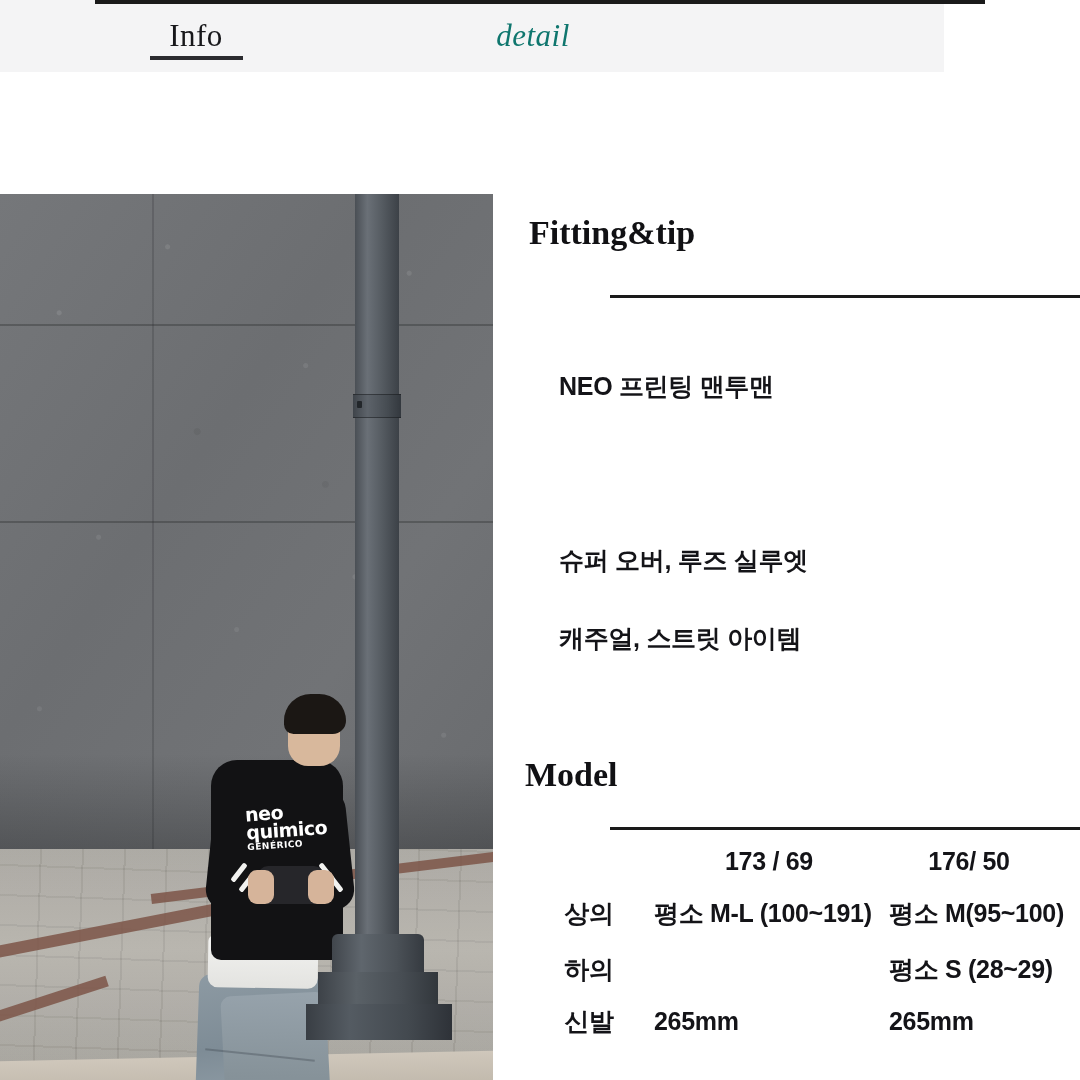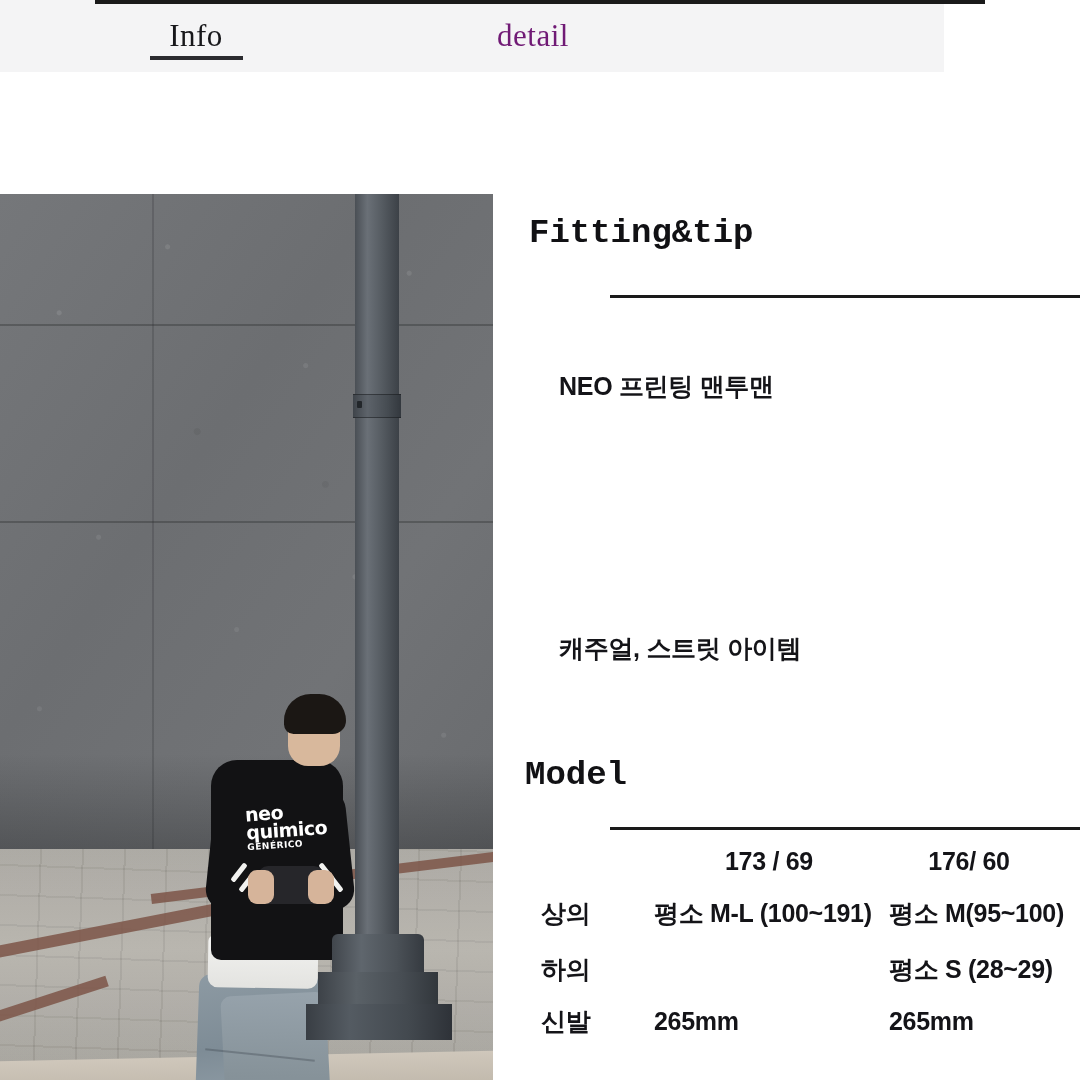--- a/index.html
+++ b/index.html
@@ -35,21 +35,21 @@
     top: 14px;
     height: 46px;
     text-align: center;
     font-family: "Liberation Serif", serif;
     font-size: 31px;
     line-height: 44px;
     letter-spacing: 0.5px;
     white-space: nowrap;
   }
   .tab-info   { left: 96px;  width: 200px; color: #17171a; }
-  .tab-detail { left: 413px; width: 240px; color: #701a75; }
+  .tab-detail { left: 413px; width: 240px; color: #0f766e; font-style: italic; }
   .tab-size   { left: 745px; width: 200px; color: #c2c2c4; }
   .tab-underline {
     position: absolute;
     left: 150px; top: 56px;
     width: 93px; height: 4px;
     background: #2b2b2f;
   }
 
   
   .photo {
@@ -263,21 +263,21 @@
   }
 
   
   .content {
     position: absolute;
     left: 493px; top: 194px;
     width: 587px; height: 886px;
   }
   .section-title {
     position: absolute;
-    font-family: Liberation Mono, monospace;
+    font-family: Liberation Serif, serif;
     font-size: 34px;
     font-weight: bold;
     color: #111114;
     white-space: nowrap;
   }
   .title-fitting { left: 36px; top: 20px; }
   .title-model   { left: 32px; top: 562px; }
   .rule {
     position: absolute;
     left: 117px;
@@ -293,21 +293,21 @@
     font-family: "Liberation Sans", sans-serif;
     font-size: 25px;
     font-weight: bold;
     color: #141418;
     letter-spacing: -0.3px;
     white-space: nowrap;
   }
   .feat-1 { top: 176px; }
   .feat-2 { top: 263px; }
   .feat-3 { top: 350px; }
-  .feat-4 { top: 438px; }
+  .feat-4 { top: 428px; }
 
   
   .mtable {
     position: absolute;
     left: 0; top: 650px;
     width: 587px;
   }
   .mrow {
     position: absolute;
     left: 6px;
@@ -321,21 +321,21 @@
   .mcell {
     position: absolute;
     font-family: "Liberation Sans", sans-serif;
     font-size: 25px;
     font-weight: bold;
     color: #141418;
     letter-spacing: -0.3px;
     white-space: nowrap;
     line-height: 34px;
   }
-  .col-label { left: 42px; width: 96px; text-align: left; }
+  .col-label { left: 42px; width: 96px; text-align: center; }
   .col-a     { left: 155px; width: 260px; text-align: left; }
   .col-b     { left: 390px; width: 200px; text-align: left; }
   .head-a    { left: 155px; width: 230px; text-align: center; }
   .head-b    { left: 370px; width: 200px; text-align: center; }
 </style>
 </head>
 <body>
 
 <div class="tabbar">
   <div class="tabbar-topline"></div>
@@ -393,30 +393,31 @@
   <div class="post-base-2"></div>
   <div class="post-base-3"></div>
 </div>
 
 <div class="content">
 
   <div class="section-title title-fitting">Fitting&amp;tip</div>
   <div class="rule rule-fitting"></div>
 
   <div class="feature feat-1">NEO 프린팅 맨투맨</div>
+  <div class="feature feat-3">슈퍼 오버, 루즈 실루엣</div>
   <div class="feature feat-4">캐주얼, 스트릿 아이템</div>
 
   <div class="section-title title-model">Model</div>
   <div class="rule rule-model"></div>
 
   <div class="mtable">
 
     <div class="mrow mr-head">
       <div class="mcell head-a">173 / 69</div>
-      <div class="mcell head-b">176/ 60</div>
+      <div class="mcell head-b">176/ 50</div>
     </div>
 
     <div class="mrow mr-1">
       <div class="mcell col-label">상의</div>
       <div class="mcell col-a">평소 M-L (100~191)</div>
       <div class="mcell col-b">평소 M(95~100)</div>
     </div>
 
     <div class="mrow mr-2">
       <div class="mcell col-label">하의</div>

